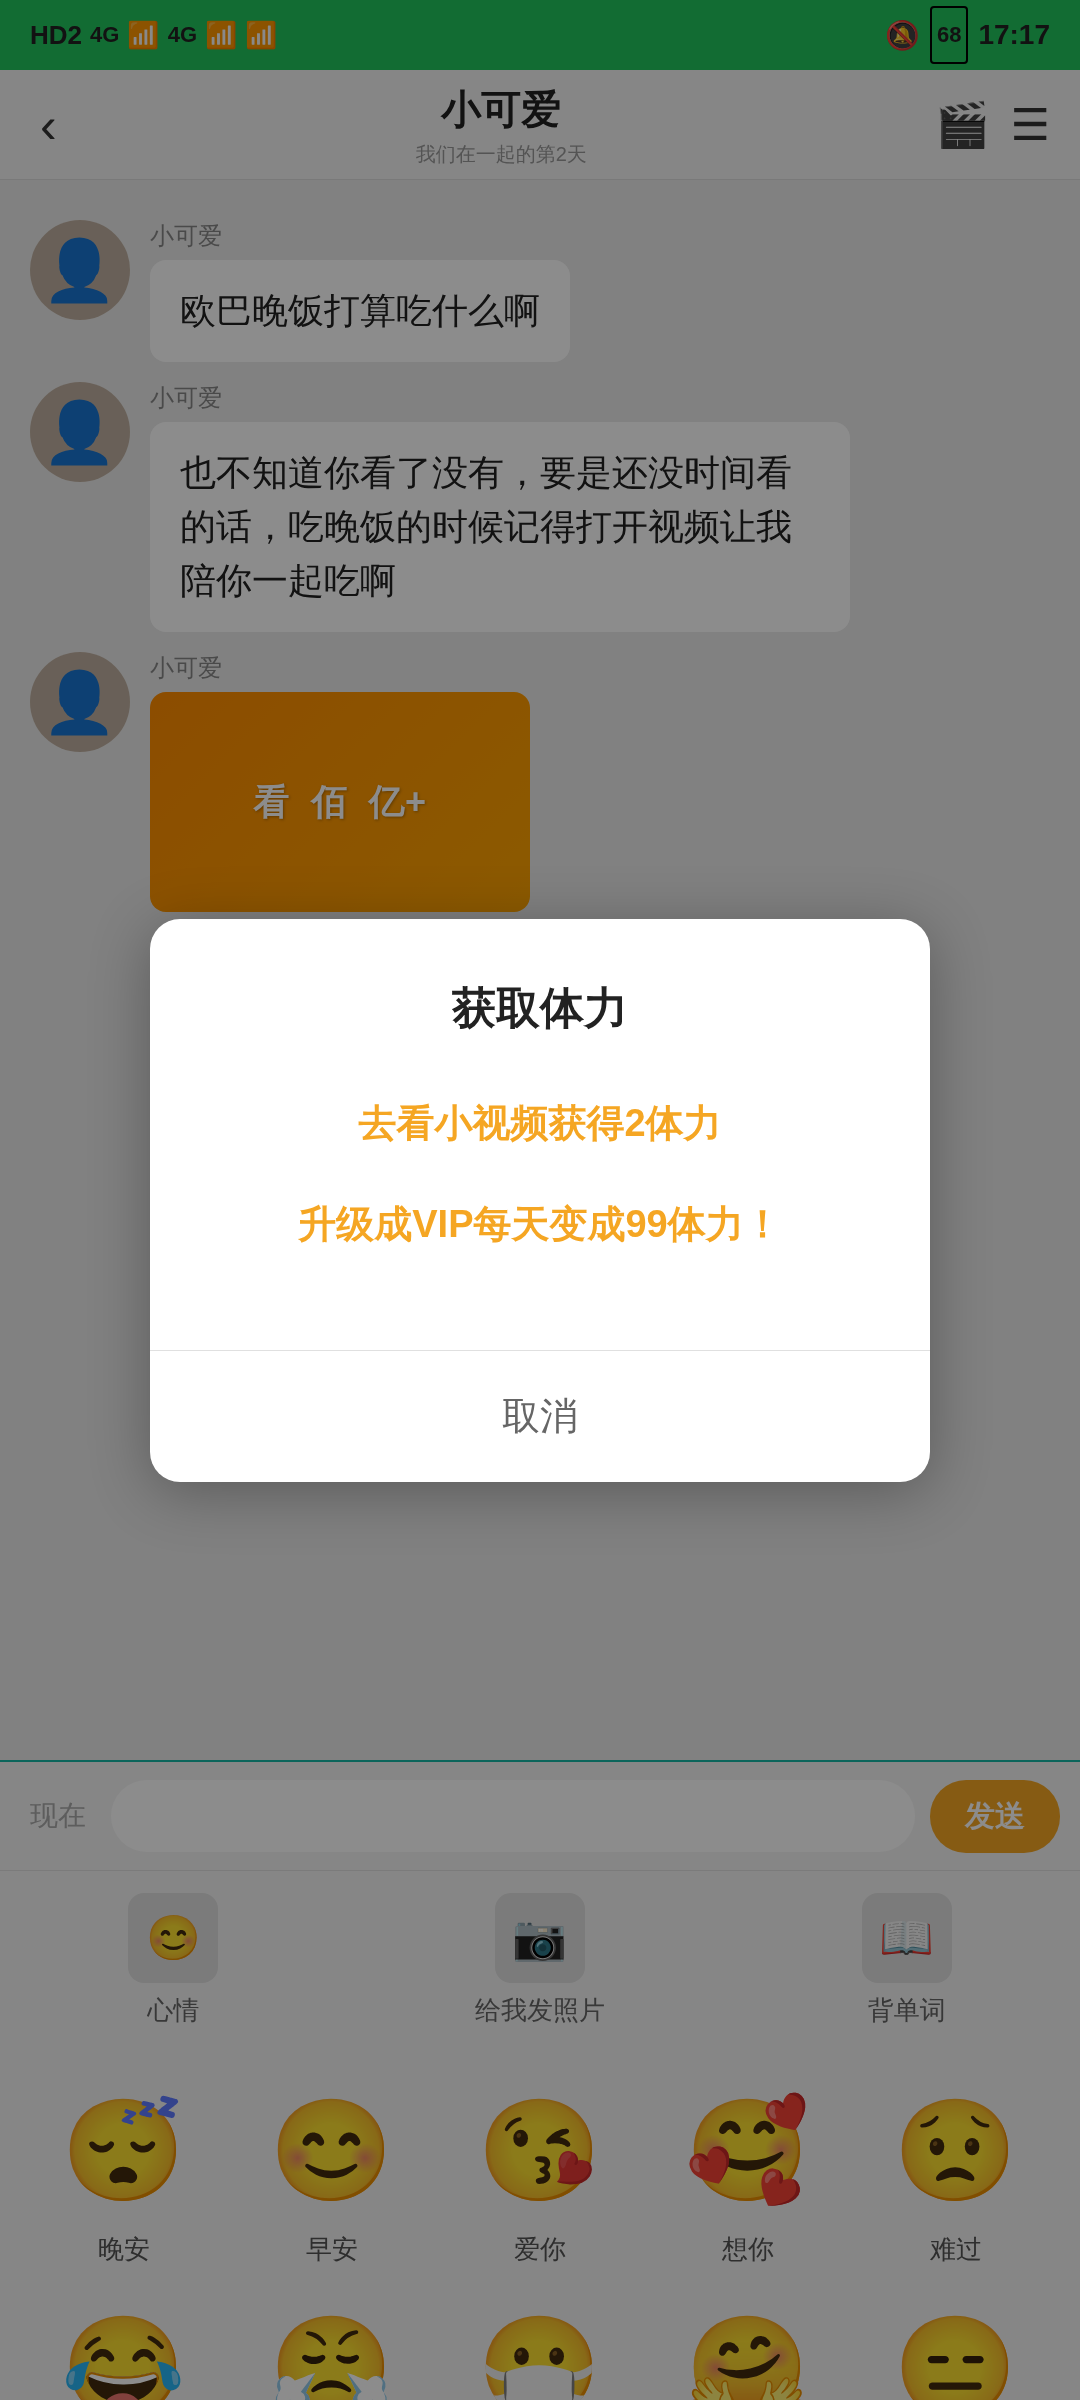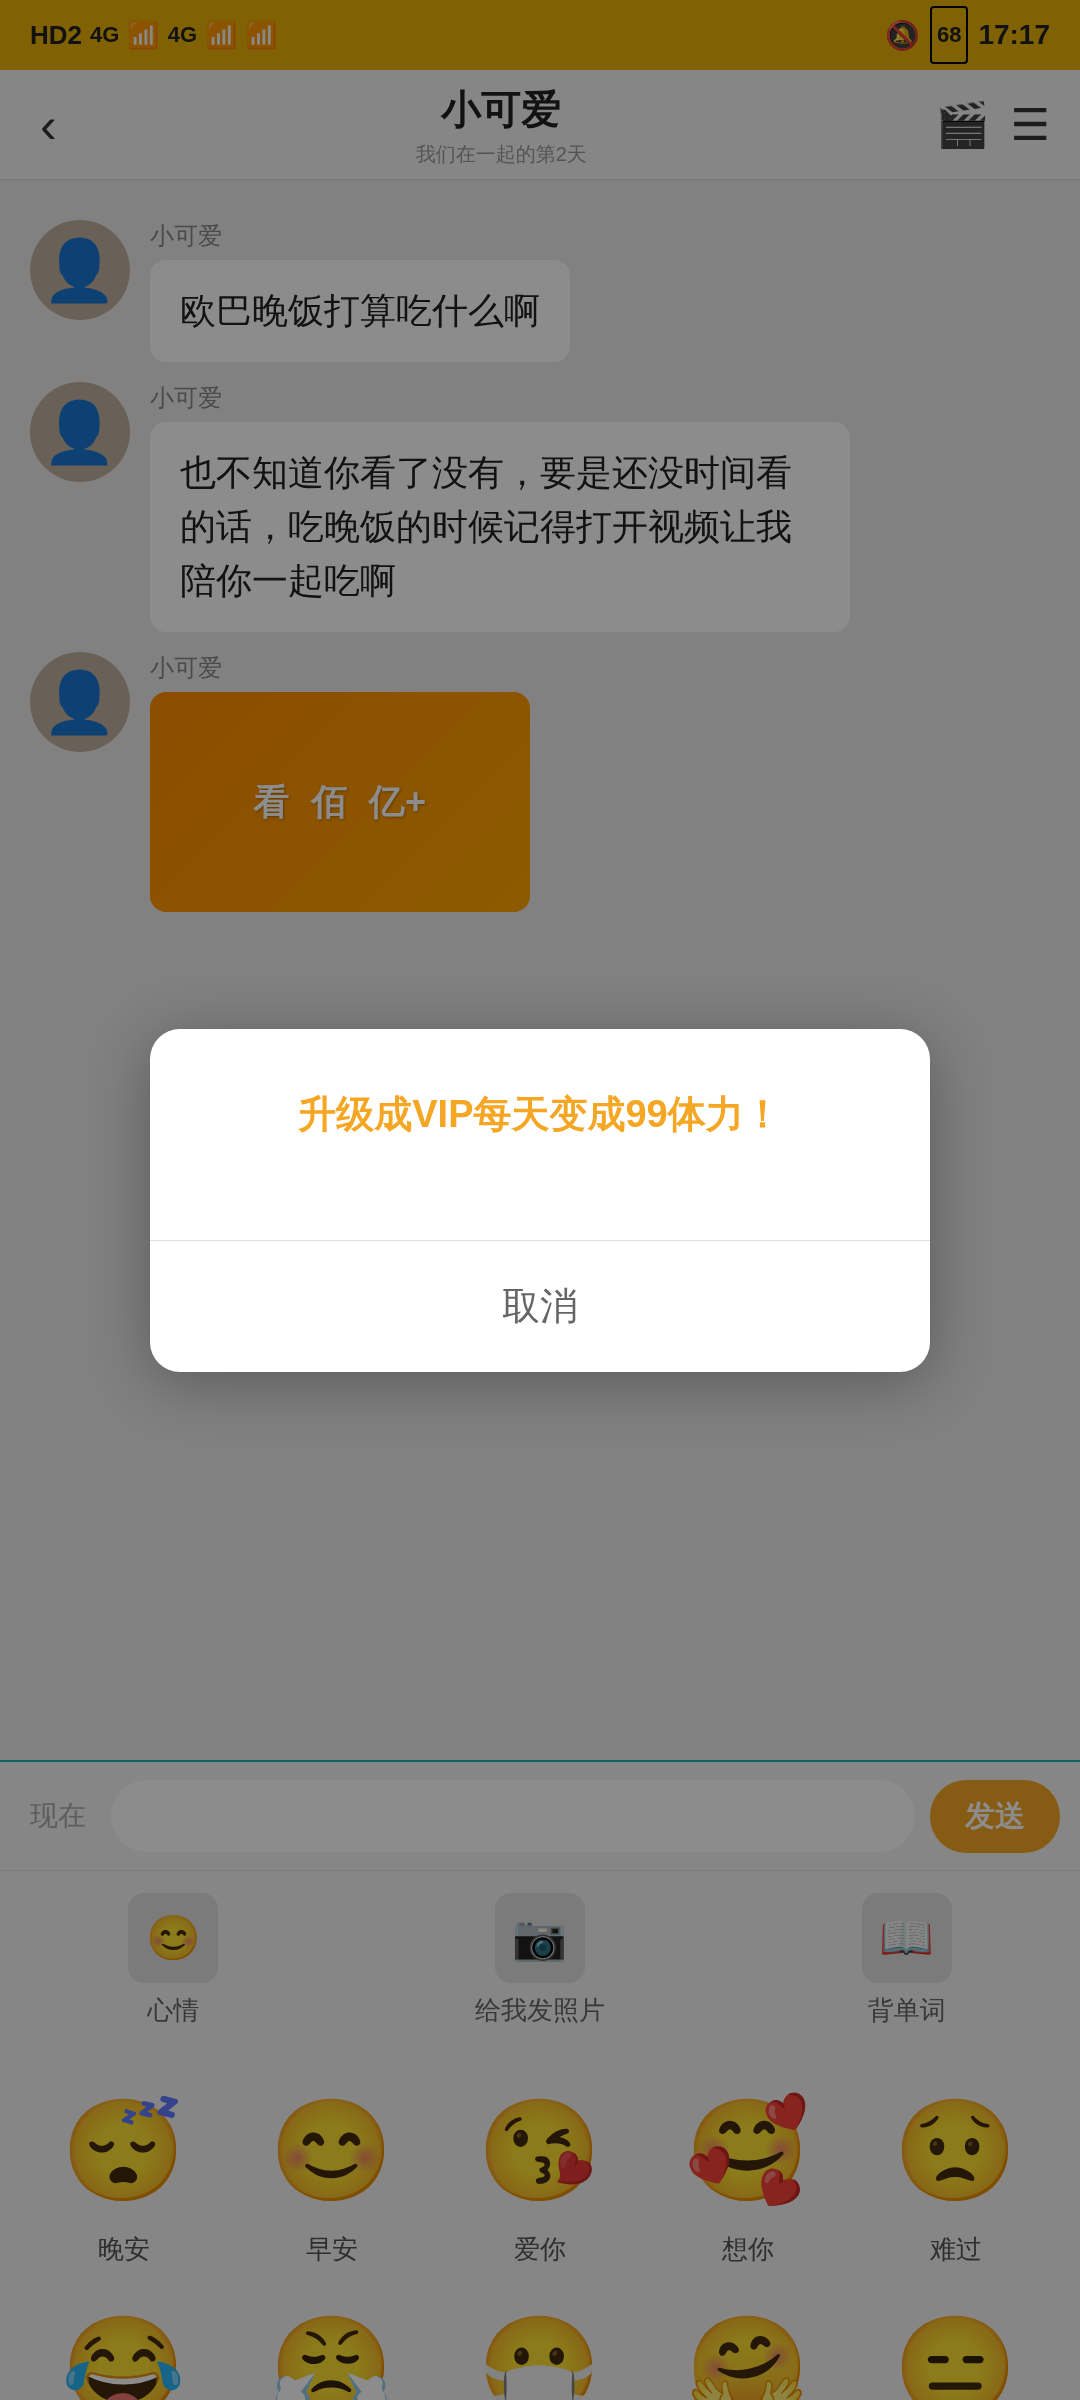--- a/index.html
+++ b/index.html
@@ -10,21 +10,21 @@
       background: #f0f0f0;
       font-family: -apple-system, 'PingFang SC', 'Hiragino Sans GB', sans-serif;
       position: relative;
       overflow: hidden;
     }
 
     
     .status-bar {
       width: 100%;
       height: 70px;
-      background: #eab308;
+      background: #22c55e;
       display: flex;
       align-items: center;
       justify-content: space-between;
       padding: 0 30px;
       position: relative;
       z-index: 10;
     }
     .status-left {
       display: flex;
       align-items: center;
@@ -452,18 +452,20 @@
     <div class="emoji-item">
       <div class="emoji-face">😑</div>
 
     </div>
   </div>
 </div>
 
 <div class="overlay">
   <div class="modal">
     <div class="modal-body">
+      <div class="modal-title">获取体力</div>
+      <span class="modal-option">去看小视频获得2体力</span>
       <span class="modal-option">升级成VIP每天变成99体力！</span>
     </div>
     <div class="modal-divider"></div>
     <button class="modal-cancel">取消</button>
   </div>
 </div>
 
 </body></html>

